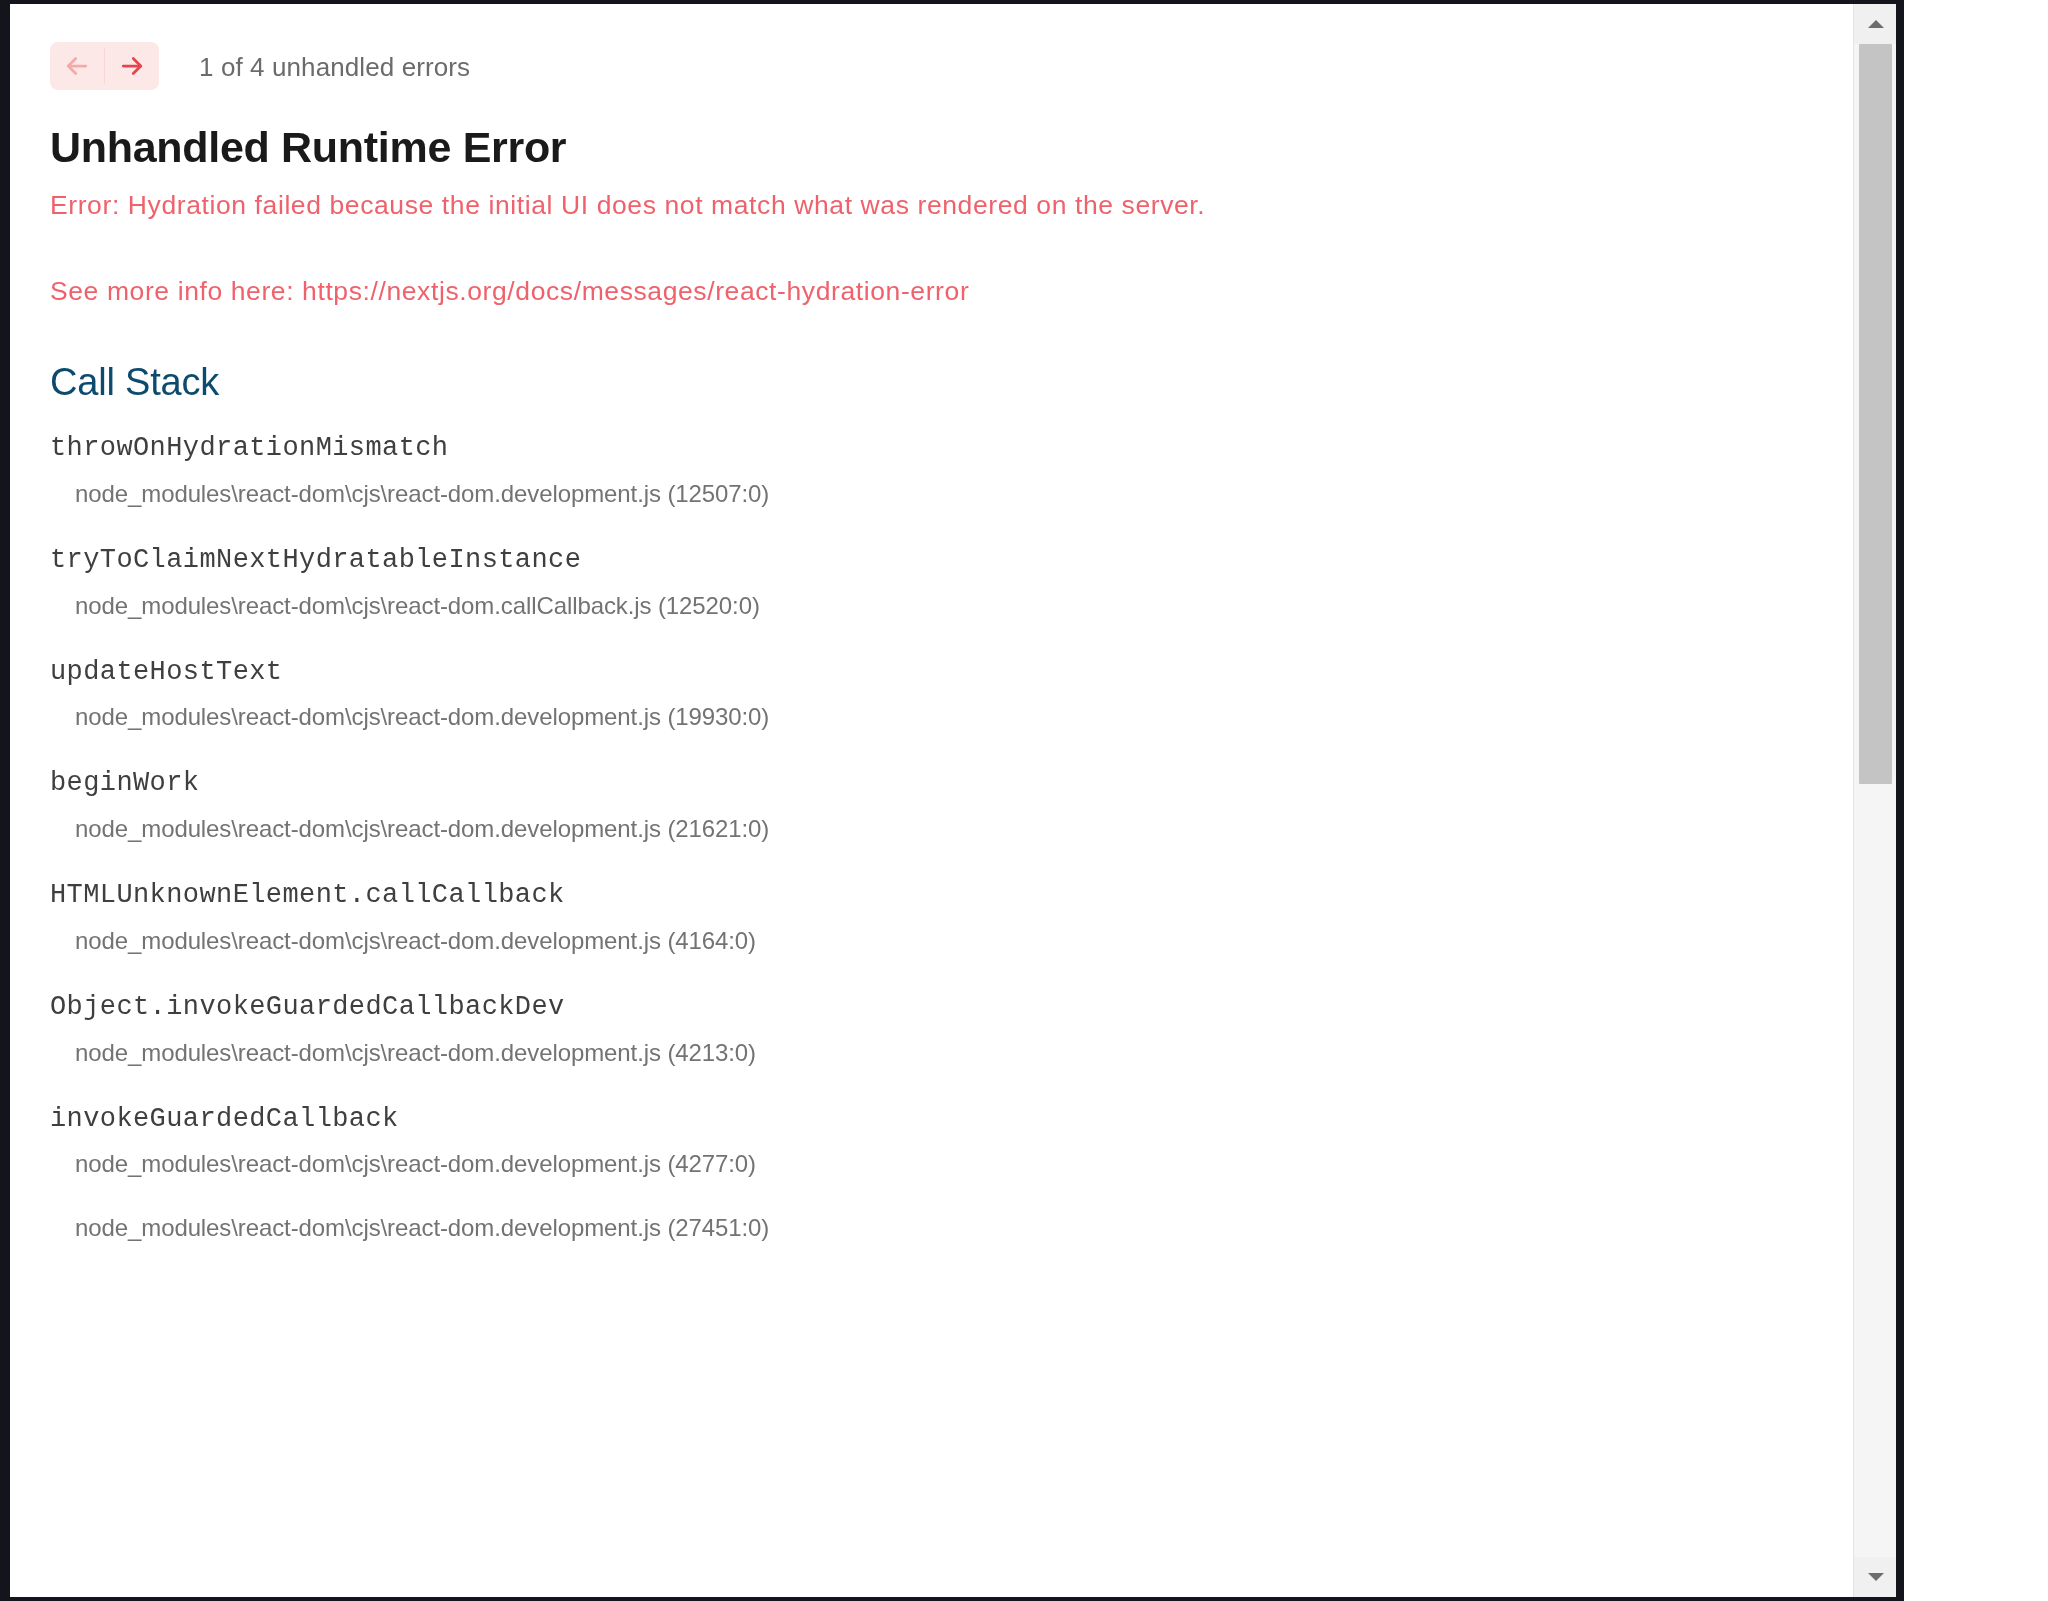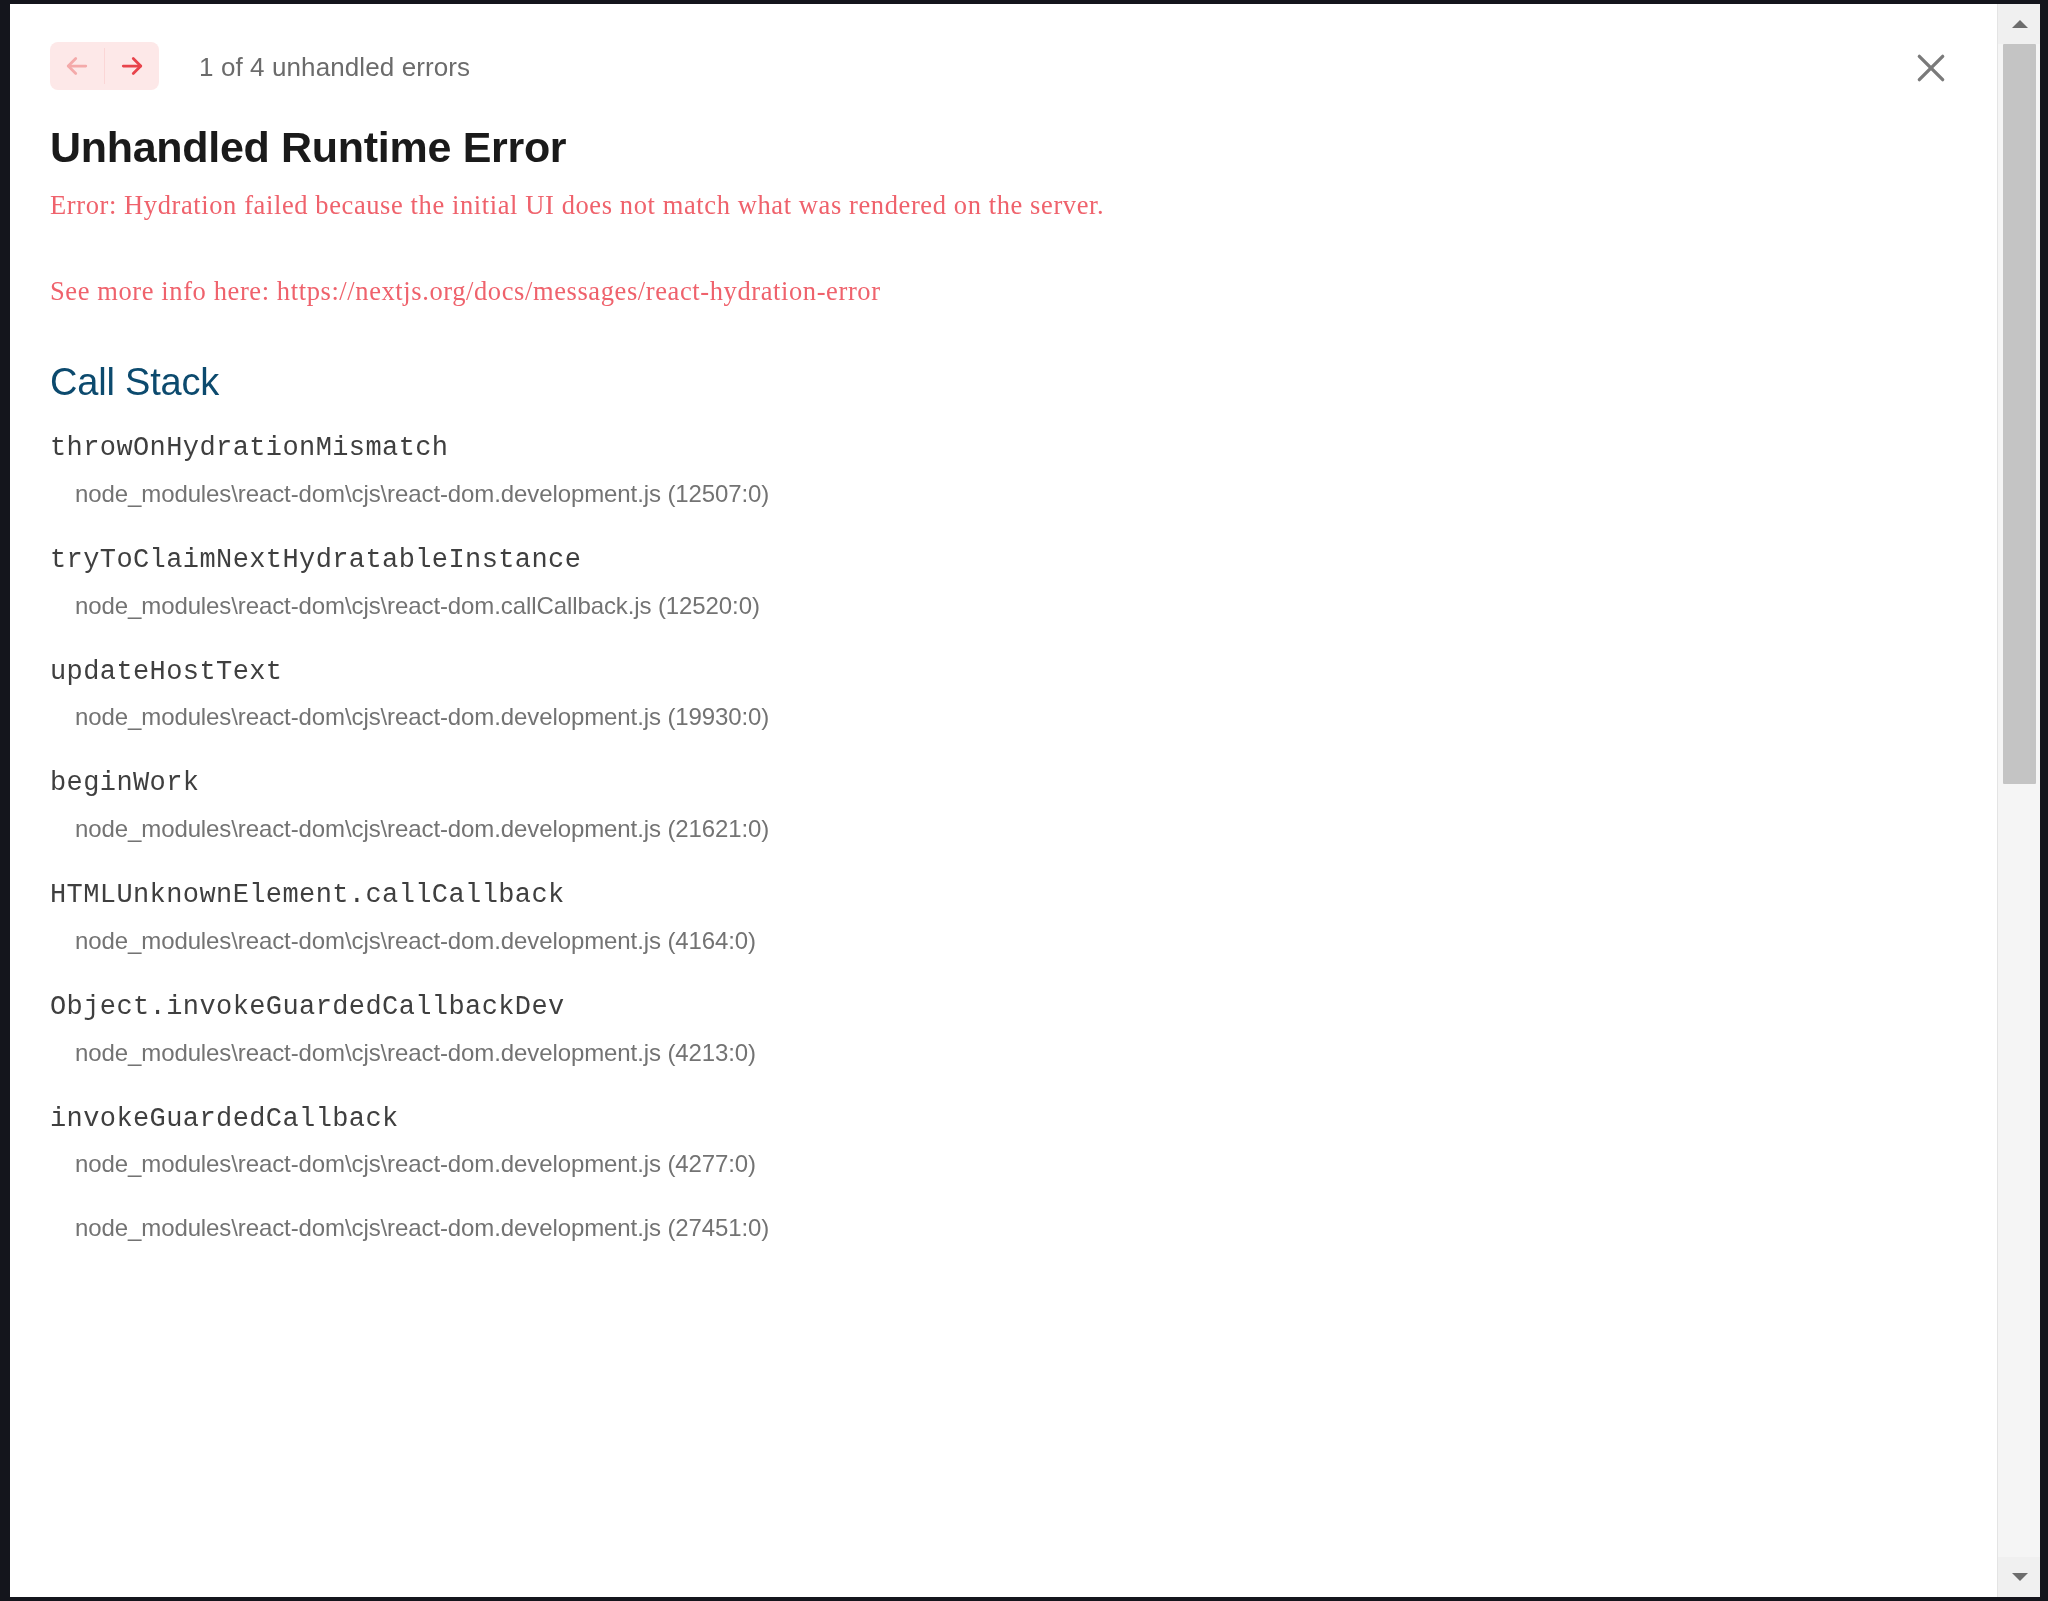--- a/index.html
+++ b/index.html
@@ -9,21 +9,21 @@
     width: 2048px;
     height: 1601px;
     overflow: hidden;
   }
 
   * { box-sizing: border-box; }
 
   
   #app-frame {
     position: relative;
-    width: 2048px;
+    width: 1904px;
     height: 1601px;
     background: #ffffff;
     border-left: 10px solid #14151c;
     border-top: 4px solid #14151c;
     border-bottom: 4px solid #14151c;
     border-right: 8px solid #14151c;
     overflow: hidden;
   }
 
   
@@ -110,21 +110,21 @@
     font-family: "Liberation Sans", sans-serif;
     font-weight: bold;
     font-size: 43px;
     color: #1a1a1a;
     letter-spacing: -0.3px;
     margin: 0 0 12px 0;
     line-height: 1.2;
   }
 
   .error-message-line {
-    font-family: Liberation Serif, serif;
+    font-family: Liberation Sans, sans-serif;
     font-size: 26.5px;
     color: #ef626c;
     line-height: 1.45;
     letter-spacing: 0.6px;
     white-space: nowrap;
     margin: 0;
   }
   #error-message { margin-bottom: 48px; }
   #error-more-info { margin-bottom: 50px; }
 

